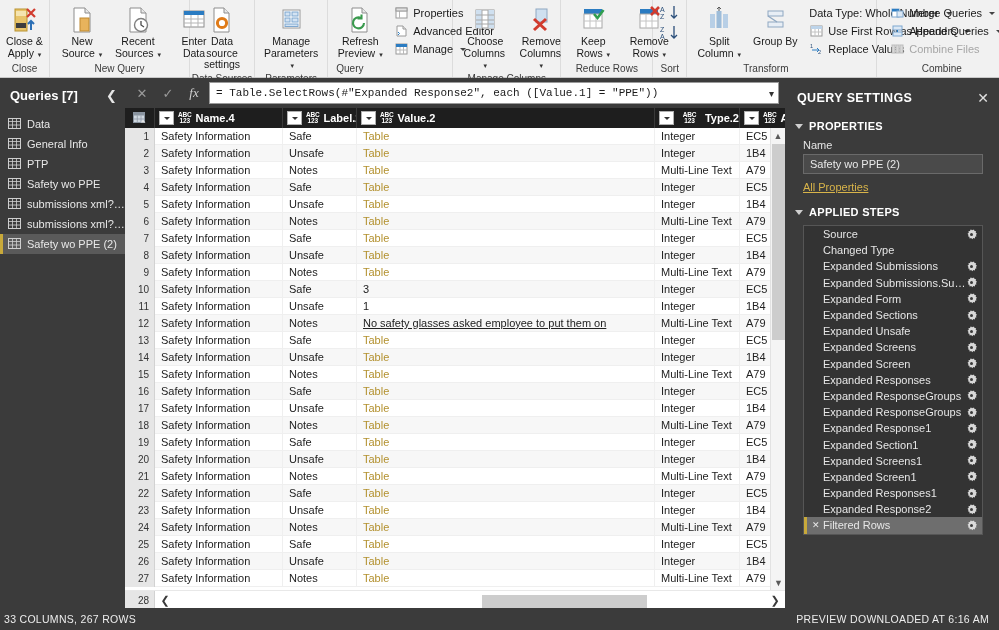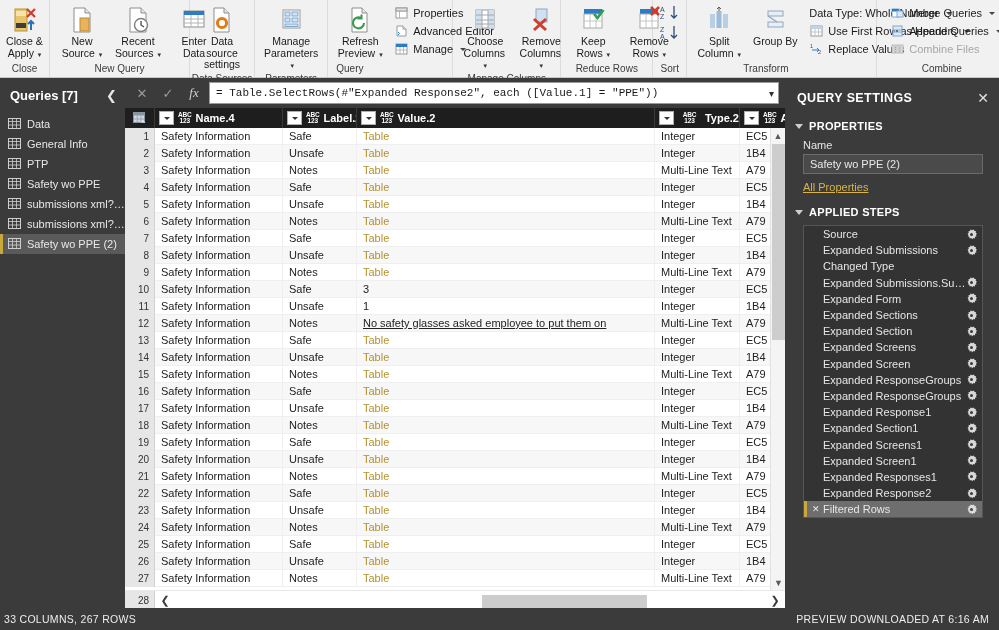--- a/index.html
+++ b/index.html
@@ -834,33 +834,33 @@
         <div class="step">
           <span class="stepx"></span>
           <span class="steplbl">Source</span>
           <span class="gear"><svg width="11" height="11" viewBox="0 0 11 11">
               <path fill="#e6e6e6" d="M5.5 0 l1 1.2 1.5-.6 .5 1.5 1.6 .1 -.4 1.6 1.3 .9 -1.1 1.2 .7 1.4 -1.5 .5 -.2 1.6 -1.6-.3 -1 1.2 -1.1-1.2 -1.6 .3 -.2-1.6 -1.5-.5 .7-1.4 -1.1-1.2 1.3-.9 -.4-1.6 1.6-.1 .5-1.5 1.5 .6z"></path>
               <circle cx="5.5" cy="5.5" r="1.5" fill="#3b3b3b"></circle>
             </svg></span>
         </div>
         <div class="step">
           <span class="stepx"></span>
-          <span class="steplbl">Expanded Submissions</span>
-          <span class="gear"><svg width="11" height="11" viewBox="0 0 11 11">
-              <path fill="#e6e6e6" d="M5.5 0 l1 1.2 1.5-.6 .5 1.5 1.6 .1 -.4 1.6 1.3 .9 -1.1 1.2 .7 1.4 -1.5 .5 -.2 1.6 -1.6-.3 -1 1.2 -1.1-1.2 -1.6 .3 -.2-1.6 -1.5-.5 .7-1.4 -1.1-1.2 1.3-.9 -.4-1.6 1.6-.1 .5-1.5 1.5 .6z"></path>
-              <circle cx="5.5" cy="5.5" r="1.5" fill="#3b3b3b"></circle>
-            </svg></span>
-        </div>
-        <div class="step">
-          <span class="stepx"></span>
           <span class="steplbl">Changed Type</span>
           <span class="gear"></span>
         </div>
         <div class="step">
           <span class="stepx"></span>
+          <span class="steplbl">Expanded Submissions</span>
+          <span class="gear"><svg width="11" height="11" viewBox="0 0 11 11">
+              <path fill="#e6e6e6" d="M5.5 0 l1 1.2 1.5-.6 .5 1.5 1.6 .1 -.4 1.6 1.3 .9 -1.1 1.2 .7 1.4 -1.5 .5 -.2 1.6 -1.6-.3 -1 1.2 -1.1-1.2 -1.6 .3 -.2-1.6 -1.5-.5 .7-1.4 -1.1-1.2 1.3-.9 -.4-1.6 1.6-.1 .5-1.5 1.5 .6z"></path>
+              <circle cx="5.5" cy="5.5" r="1.5" fill="#3b3b3b"></circle>
+            </svg></span>
+        </div>
+        <div class="step">
+          <span class="stepx"></span>
           <span class="steplbl">Expanded Submissions.Submi...</span>
           <span class="gear"><svg width="11" height="11" viewBox="0 0 11 11">
               <path fill="#e6e6e6" d="M5.5 0 l1 1.2 1.5-.6 .5 1.5 1.6 .1 -.4 1.6 1.3 .9 -1.1 1.2 .7 1.4 -1.5 .5 -.2 1.6 -1.6-.3 -1 1.2 -1.1-1.2 -1.6 .3 -.2-1.6 -1.5-.5 .7-1.4 -1.1-1.2 1.3-.9 -.4-1.6 1.6-.1 .5-1.5 1.5 .6z"></path>
               <circle cx="5.5" cy="5.5" r="1.5" fill="#3b3b3b"></circle>
             </svg></span>
         </div>
         <div class="step">
           <span class="stepx"></span>
           <span class="steplbl">Expanded Form</span>
           <span class="gear"><svg width="11" height="11" viewBox="0 0 11 11">
@@ -871,37 +871,45 @@
         <div class="step">
           <span class="stepx"></span>
           <span class="steplbl">Expanded Sections</span>
           <span class="gear"><svg width="11" height="11" viewBox="0 0 11 11">
               <path fill="#e6e6e6" d="M5.5 0 l1 1.2 1.5-.6 .5 1.5 1.6 .1 -.4 1.6 1.3 .9 -1.1 1.2 .7 1.4 -1.5 .5 -.2 1.6 -1.6-.3 -1 1.2 -1.1-1.2 -1.6 .3 -.2-1.6 -1.5-.5 .7-1.4 -1.1-1.2 1.3-.9 -.4-1.6 1.6-.1 .5-1.5 1.5 .6z"></path>
               <circle cx="5.5" cy="5.5" r="1.5" fill="#3b3b3b"></circle>
             </svg></span>
         </div>
         <div class="step">
           <span class="stepx"></span>
-          <span class="steplbl">Expanded Section</span>
+          <span class="steplbl">Expanded Unsafe</span>
           <span class="gear"><svg width="11" height="11" viewBox="0 0 11 11">
               <path fill="#e6e6e6" d="M5.5 0 l1 1.2 1.5-.6 .5 1.5 1.6 .1 -.4 1.6 1.3 .9 -1.1 1.2 .7 1.4 -1.5 .5 -.2 1.6 -1.6-.3 -1 1.2 -1.1-1.2 -1.6 .3 -.2-1.6 -1.5-.5 .7-1.4 -1.1-1.2 1.3-.9 -.4-1.6 1.6-.1 .5-1.5 1.5 .6z"></path>
               <circle cx="5.5" cy="5.5" r="1.5" fill="#3b3b3b"></circle>
             </svg></span>
         </div>
         <div class="step">
           <span class="stepx"></span>
           <span class="steplbl">Expanded Screens</span>
           <span class="gear"><svg width="11" height="11" viewBox="0 0 11 11">
               <path fill="#e6e6e6" d="M5.5 0 l1 1.2 1.5-.6 .5 1.5 1.6 .1 -.4 1.6 1.3 .9 -1.1 1.2 .7 1.4 -1.5 .5 -.2 1.6 -1.6-.3 -1 1.2 -1.1-1.2 -1.6 .3 -.2-1.6 -1.5-.5 .7-1.4 -1.1-1.2 1.3-.9 -.4-1.6 1.6-.1 .5-1.5 1.5 .6z"></path>
               <circle cx="5.5" cy="5.5" r="1.5" fill="#3b3b3b"></circle>
             </svg></span>
         </div>
         <div class="step">
           <span class="stepx"></span>
           <span class="steplbl">Expanded Screen</span>
+          <span class="gear"><svg width="11" height="11" viewBox="0 0 11 11">
+              <path fill="#e6e6e6" d="M5.5 0 l1 1.2 1.5-.6 .5 1.5 1.6 .1 -.4 1.6 1.3 .9 -1.1 1.2 .7 1.4 -1.5 .5 -.2 1.6 -1.6-.3 -1 1.2 -1.1-1.2 -1.6 .3 -.2-1.6 -1.5-.5 .7-1.4 -1.1-1.2 1.3-.9 -.4-1.6 1.6-.1 .5-1.5 1.5 .6z"></path>
+              <circle cx="5.5" cy="5.5" r="1.5" fill="#3b3b3b"></circle>
+            </svg></span>
+        </div>
+        <div class="step">
+          <span class="stepx"></span>
+          <span class="steplbl">Expanded Responses</span>
           <span class="gear"><svg width="11" height="11" viewBox="0 0 11 11">
               <path fill="#e6e6e6" d="M5.5 0 l1 1.2 1.5-.6 .5 1.5 1.6 .1 -.4 1.6 1.3 .9 -1.1 1.2 .7 1.4 -1.5 .5 -.2 1.6 -1.6-.3 -1 1.2 -1.1-1.2 -1.6 .3 -.2-1.6 -1.5-.5 .7-1.4 -1.1-1.2 1.3-.9 -.4-1.6 1.6-.1 .5-1.5 1.5 .6z"></path>
               <circle cx="5.5" cy="5.5" r="1.5" fill="#3b3b3b"></circle>
             </svg></span>
         </div>
         <div class="step">
           <span class="stepx"></span>
           <span class="steplbl">Expanded ResponseGroups</span>
           <span class="gear"><svg width="11" height="11" viewBox="0 0 11 11">
               <path fill="#e6e6e6" d="M5.5 0 l1 1.2 1.5-.6 .5 1.5 1.6 .1 -.4 1.6 1.3 .9 -1.1 1.2 .7 1.4 -1.5 .5 -.2 1.6 -1.6-.3 -1 1.2 -1.1-1.2 -1.6 .3 -.2-1.6 -1.5-.5 .7-1.4 -1.1-1.2 1.3-.9 -.4-1.6 1.6-.1 .5-1.5 1.5 .6z"></path>

